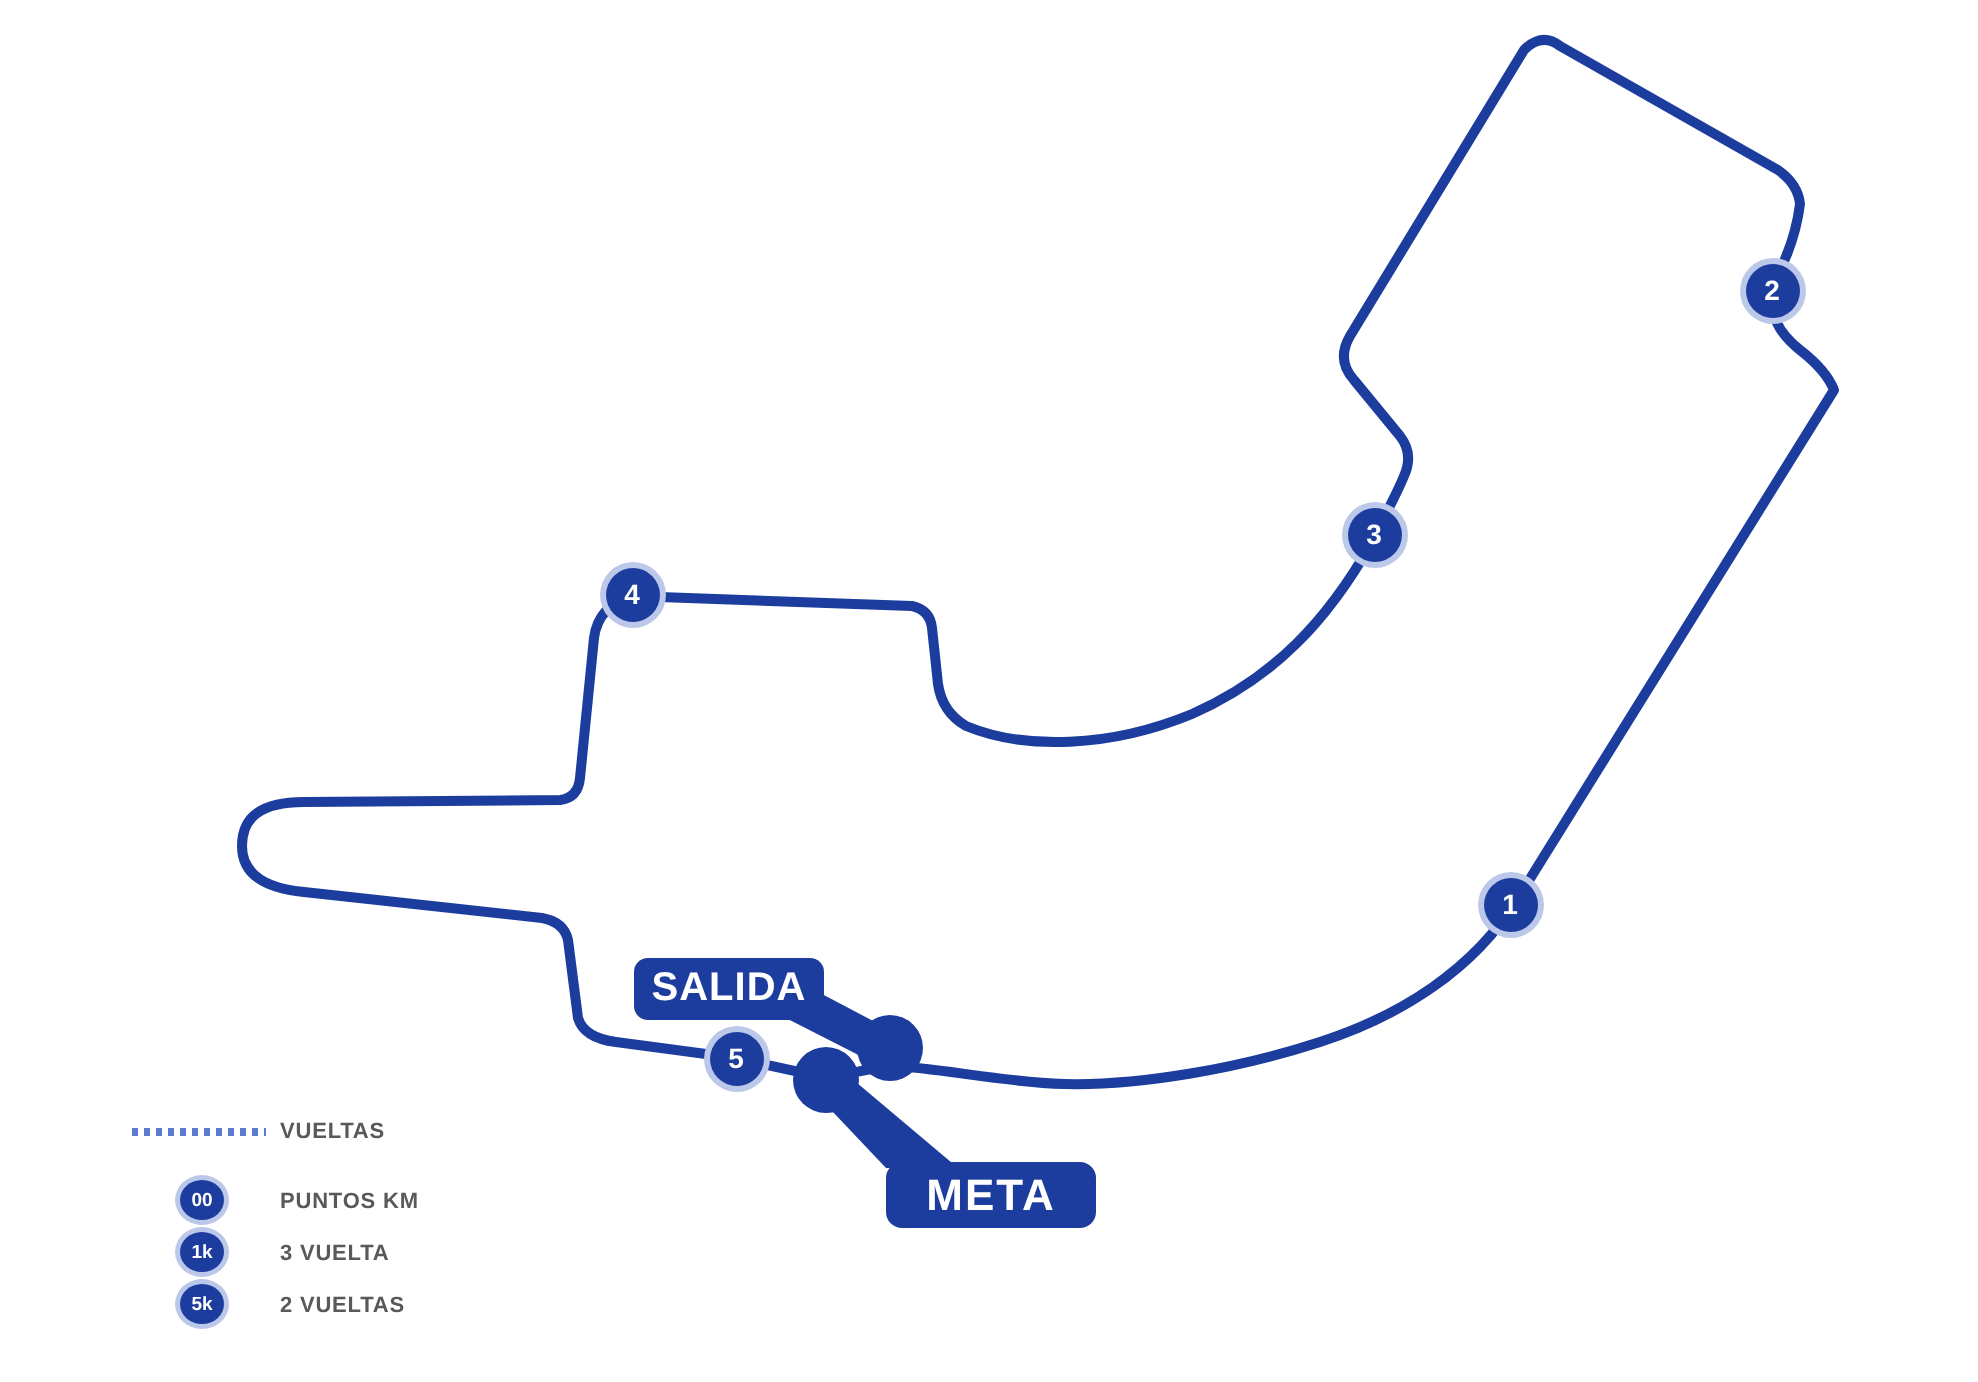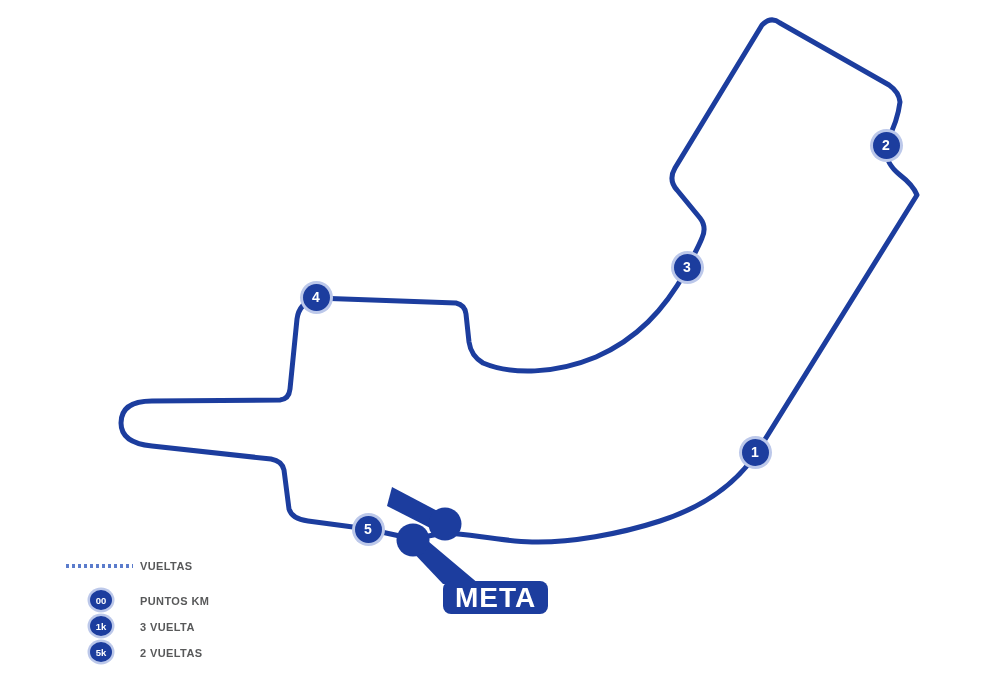--- a/index.html
+++ b/index.html
@@ -26,21 +26,21 @@
     font-size:14px;font-weight:bold;
     box-shadow:0 0 0 3px var(--halo);
     z-index:3;
   }
   .route-label{
     position:absolute;background:var(--track);color:var(--label-text);
     font-weight:bold;display:flex;align-items:center;justify-content:center;
     z-index:4;
   }
   .route-label.start{left:317px;top:479px;width:95px;height:31px;border-radius:7px;font-size:20px;letter-spacing:.5px;}
-  .route-label.finish{left:443px;top:581px;width:105px;height:33px;border-radius:8px;font-size:28px;letter-spacing:1px;}
+  .route-label.finish{left:443px;top:581px;width:105px;height:33px;border-radius:8px;font-size:22px;letter-spacing:1px;}
 
   .legend{position:absolute;left:0;top:0;width:100%;height:100%;z-index:2;}
   .legend-swatch-line{
     position:absolute;left:66px;top:564px;width:67px;height:4px;
     background-image:repeating-linear-gradient(90deg,#5b7ccc 0 3px,transparent 3px 6px);
   }
   .legend-badge{
     position:absolute;width:22px;height:20px;border-radius:50%;
     background:var(--track);color:#fff;font-weight:bold;font-size:9.5px;
     display:flex;align-items:center;justify-content:center;
@@ -82,20 +82,21 @@
     <circle class="solid" cx="445" cy="524" r="16.5"></circle>
     <circle class="solid" cx="413" cy="540" r="16.5"></circle>
   </svg>
 
   <div class="km-marker" style="left:741.5px;top:438.5px">1</div>
   <div class="km-marker" style="left:872.5px;top:131.5px">2</div>
   <div class="km-marker" style="left:673.5px;top:253.5px">3</div>
   <div class="km-marker" style="left:302.5px;top:283.5px">4</div>
   <div class="km-marker" style="left:354.5px;top:515.5px">5</div>
 
+  <div class="route-label start">SALIDA</div>
   <div class="route-label finish">META</div>
 
   <div class="legend">
     <div class="legend-swatch-line"></div>
     <div class="legend-label" id="lg-label-circuito">VUELTAS</div>
 
     <div class="legend-badge" id="lg-badge-km">00</div>
     <div class="legend-label" id="lg-label-km">PUNTOS KM</div>
 
     <div class="legend-badge" id="lg-badge-5k">1k</div>

